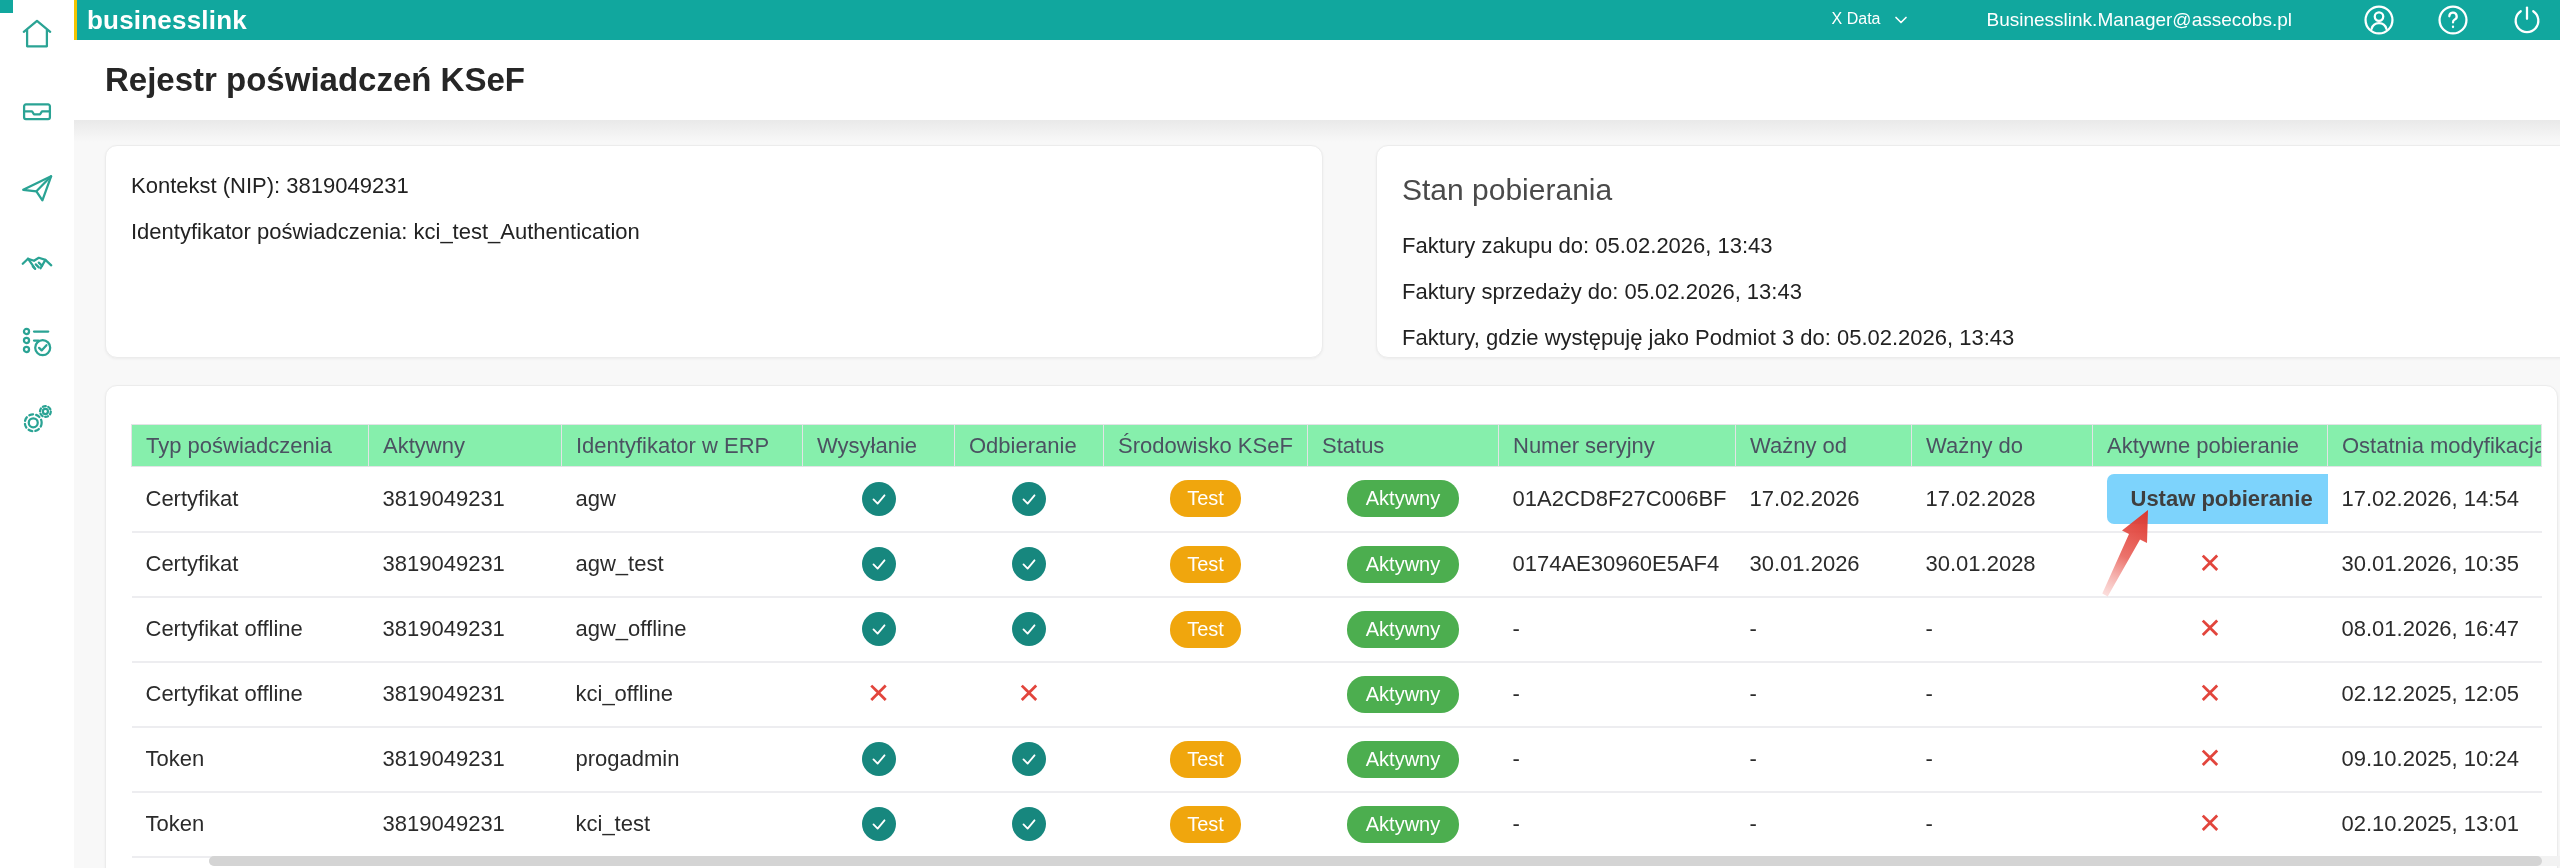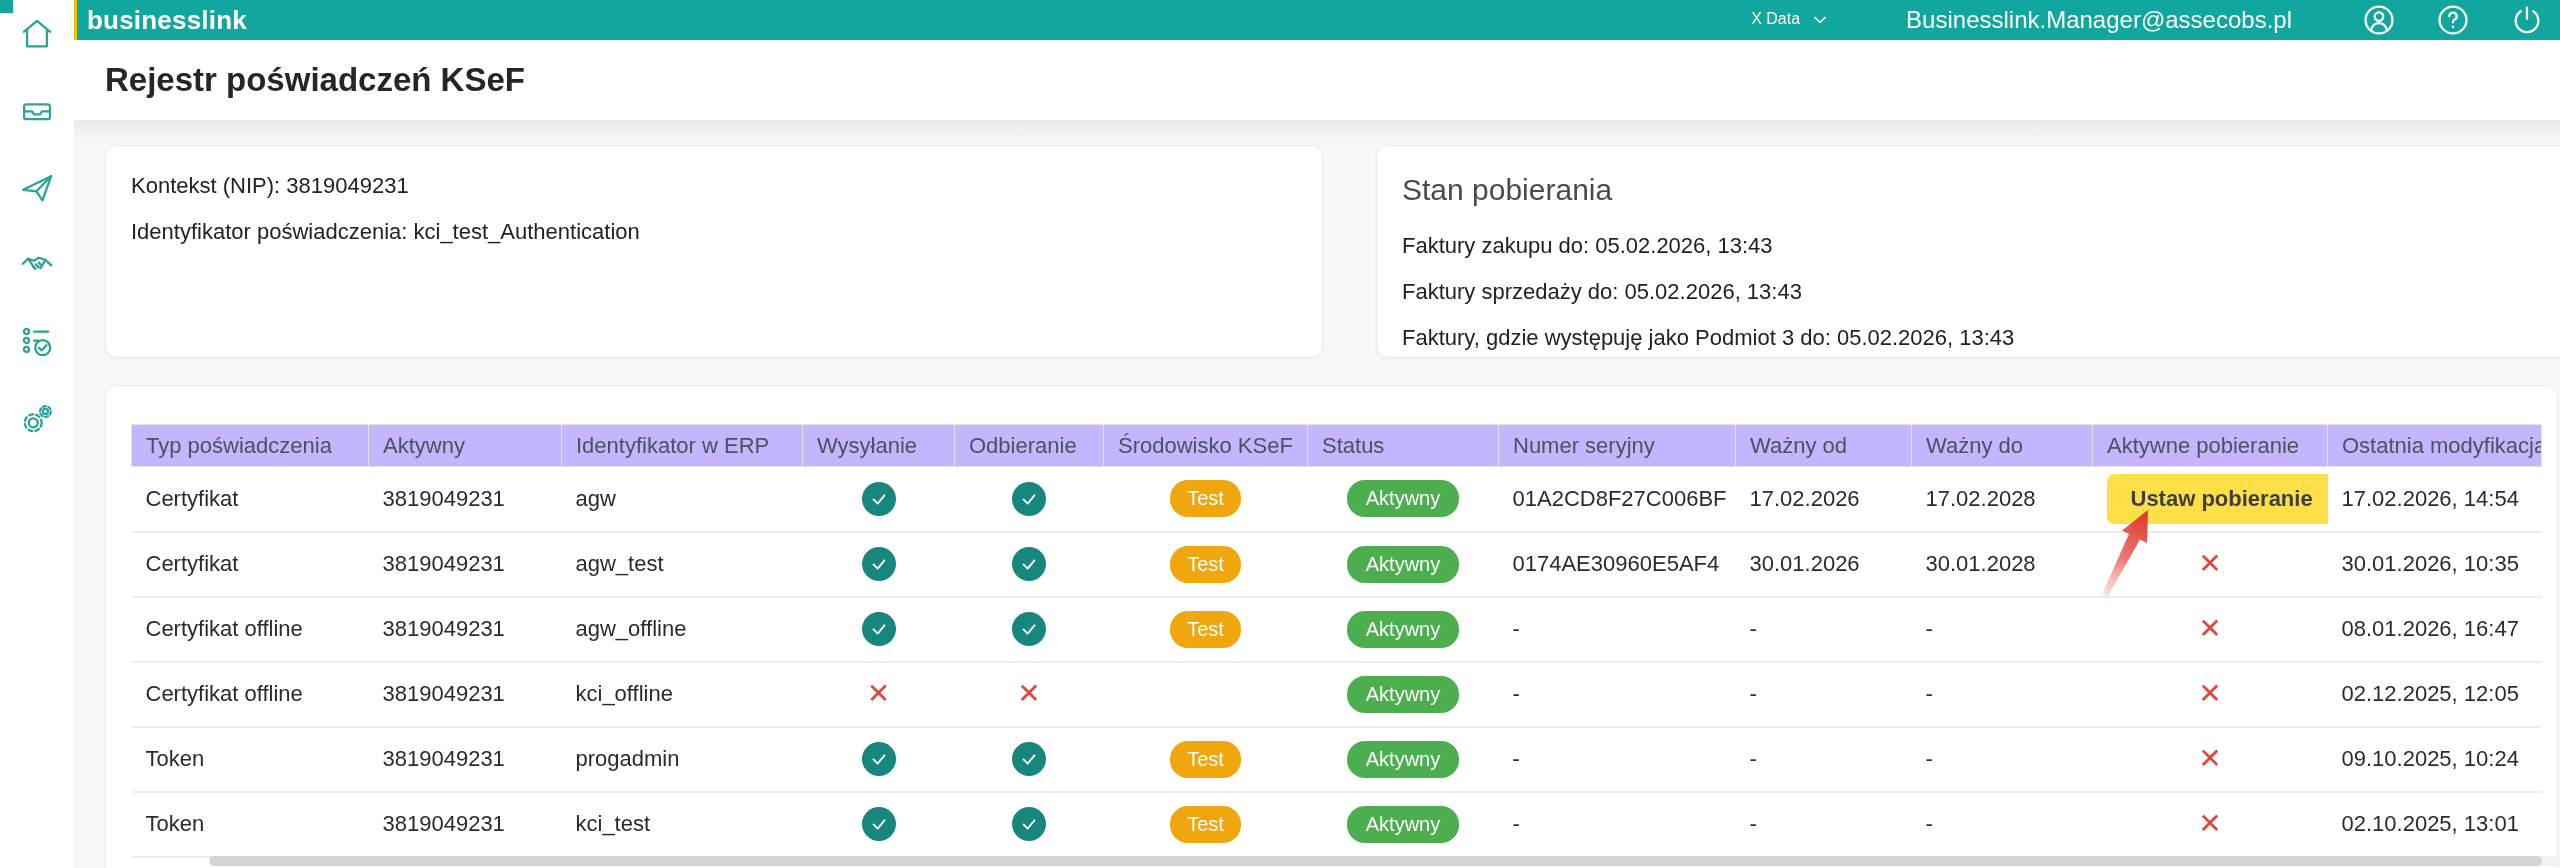--- a/index.html
+++ b/index.html
@@ -21,21 +21,21 @@
   
   .topbar {
     position:absolute; left:74px; top:0; right:0; height:40px;
     background:#11a79e; display:flex; align-items:center; z-index:20;
     border-left:3px solid #f2c400;
   }
   .logo { color:#ffffff; font-size:26px; font-weight:700; letter-spacing:0.2px; padding-left:10px; }
   .topbar-right { margin-left:auto; display:flex; align-items:center; gap:0; padding-right:14px; }
   .context-selector { display:flex; gap:10px; color:#fff; font-size:16px; cursor:pointer; margin-right:76px; }
   .context-selector svg { width:20px; height:20px; stroke:#fff; fill:none; stroke-width:2; stroke-linecap:round; stroke-linejoin:round; }
-  .user-email { color:#fff; font-size:24px; margin-right:32px; }
+  .user-email { color:#fff; font-size:19px; margin-right:32px; }
   .tb-icon { width:38px; height:38px; margin-left:36px; display:flex; align-items:center; justify-content:center; cursor:pointer; }
   .tb-icon svg { width:34px; height:34px; stroke:#fff; fill:none; stroke-width:1.6; stroke-linecap:round; stroke-linejoin:round; }
   
   .titleband {
     position:absolute; left:74px; top:40px; right:0; height:80px; background:#ffffff; z-index:10;
     display:flex; align-items:center;
   }
   .page-title { font-size:33px; font-weight:700; color:#262626; padding-left:31px; }
   
   .content {
@@ -51,40 +51,40 @@
   .card .line.alert { color:#d32222; font-weight:600; margin-bottom:0; }
   #card-download { left:31px; top:25px; width:1218px; height:213px; padding:27px 30px 0 25px; }
   #card-status   { left:1302px; top:25px; width:1206px; height:213px; padding:27px 30px 0 25px; }
   
   #table-card {
     left:31px; top:265px; width:2453px; height:520px;
     border-radius:12px 12px 0 0; padding:38px 28px 0 25px;
   }
   table { border-collapse:collapse; table-layout:fixed; width:2410px; }
   thead th {
-    height:42px; background:#c4b5fd; border:1px solid #e3e3e6;
+    height:42px; background:#86efac; border:1px solid #e3e3e6;
     font-size:22px; font-weight:500; color:#4b5261; text-align:left;
     padding:0 14px; white-space:nowrap; overflow:hidden;
   }
   tbody td {
     height:65px; border-bottom:2px solid #ededf0; background:#fff;
     font-size:22px; color:#2b2b2b; padding:0 14px; white-space:nowrap; overflow:hidden;
   }
   td.c { text-align:center; }
   .check-badge {
     display:inline-flex; width:34px; height:34px; border-radius:50%;
     background:#17877e; align-items:center; justify-content:center; vertical-align:middle;
   }
   .check-badge svg { width:22px; height:22px; stroke:#fff; fill:none; stroke-width:2; stroke-linecap:round; stroke-linejoin:round; }
   .x-mark { color:#e2453c; font-size:28px; font-weight:300; line-height:1; vertical-align:middle; }
   .pill { display:inline-block; color:#fff; font-size:20px; border-radius:18px; vertical-align:middle; }
   .pill.env { background:#f0a60d; padding:7px 17px; }
   .pill.status { background:#4cae4f; padding:7px 19px; }
   .set-btn {
-    background:#fde047; border:none; border-radius:7px; padding:12px 24px;
+    background:#7dd3fc; border:none; border-radius:7px; padding:12px 24px;
     font-family:"Liberation Sans", sans-serif; font-size:22px; font-weight:700; color:#3f3f3f; cursor:pointer;
   }
   
   .hscroll {
     position:absolute; left:135px; bottom:2px; width:2405px; height:10px;
     background:#f2f2f2; border-radius:6px;
   }
   .hscroll .thumb { position:absolute; left:0; top:0; height:10px; width:97%; background:#d4d4d4; border-radius:6px; }
   
   .annot-arrow { position:absolute; left:2085px; top:500px; width:80px; height:105px; z-index:40; pointer-events:none; }

